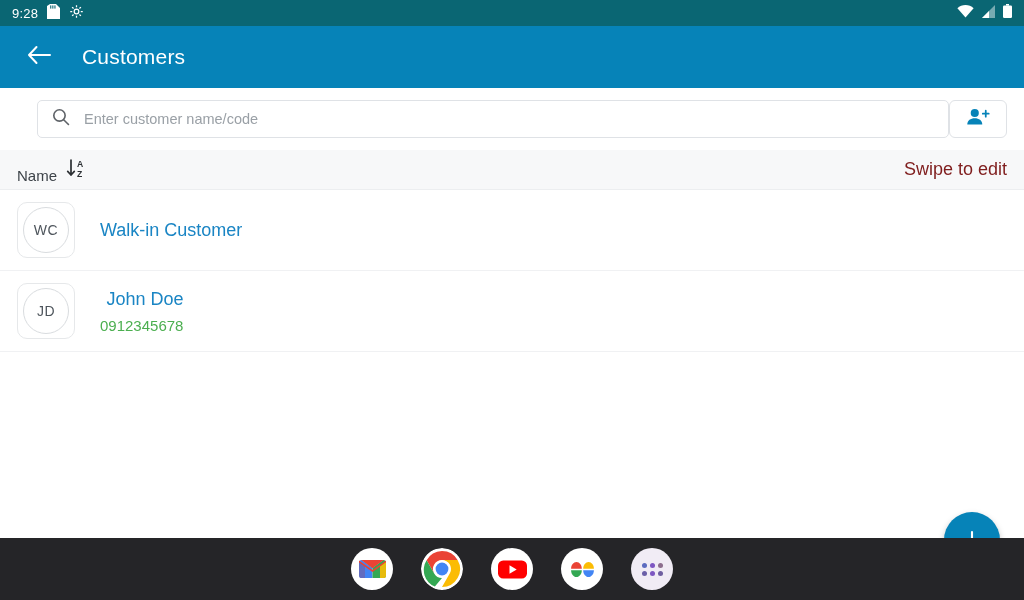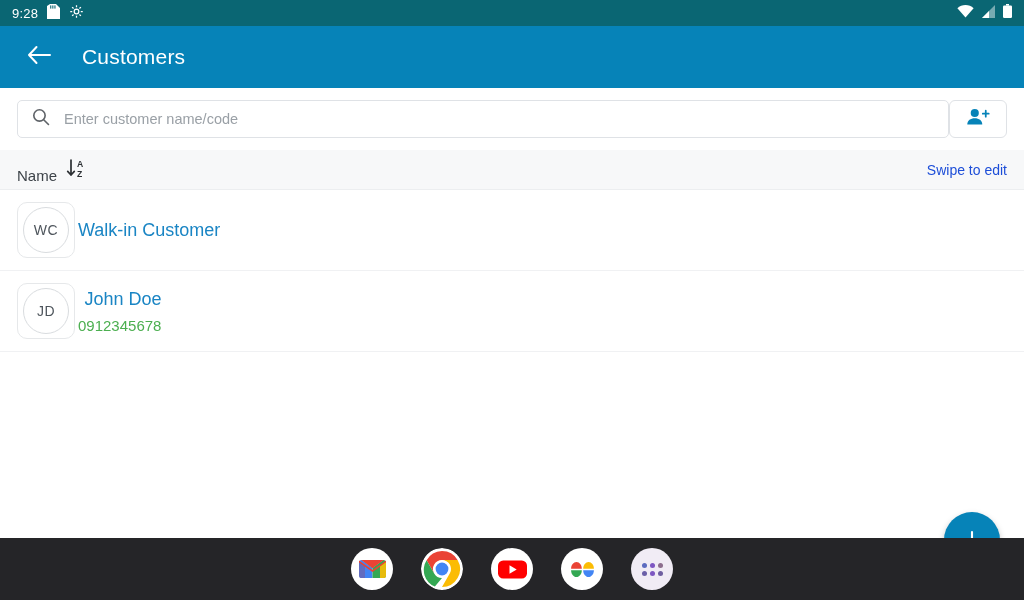--- a/index.html
+++ b/index.html
@@ -34,21 +34,21 @@
   }
   .appbar-title {
     color: #ffffff; font-size: 21px; font-weight: normal;
     margin-left: 26px; letter-spacing: .2px;
   }
 
   
   .searchrow {
     height: 62px; background: #ffffff;
     display: flex; align-items: center;
-    padding: 0 17px; gap: 0;
+    padding: 0 17px; gap: 0; margin-left: 20px;
   }
   .searchbox {
     flex: 1; height: 38px;
     border: 1px solid #dfe2e6; border-radius: 5px;
     display: flex; align-items: center; padding: 0 14px; gap: 14px;
     background: #ffffff;
   }
   .search-input {
     flex: 1; border: none; outline: none;
     font-family: "Liberation Sans", sans-serif;
@@ -65,27 +65,27 @@
   
   .sortbar {
     height: 40px; background: #f7f8f9;
     border-bottom: 1px solid #eceef0;
     display: flex; align-items: center; padding: 0 17px;
   }
   .sort-control {
     display: flex; align-items: center; gap: 9px; cursor: pointer;
   }
   .sort-label { font-size: 15px; color: #3d4349; margin-top: 11px; }
-  .swipe-hint { margin-left: auto; font-size: 14px; color: #1d4ed8; }
+  .swipe-hint { margin-left: auto; font-size: 18px; color: #7f1d1d; }
 
   
   .list { background: #ffffff; }
   .list-item {
     display: flex; align-items: center;
-    padding: 12px 17px; gap: 3px; cursor: pointer;
+    padding: 12px 17px; gap: 25px; cursor: pointer;
     border-bottom: 1px solid #f0f1f3;
     min-height: 80px;
   }
   .avatar {
     width: 58px; height: 56px; flex: 0 0 58px;
     border: 1px solid #e6e8ea; border-radius: 10px;
     background: #ffffff;
     display: flex; align-items: center; justify-content: center;
   }
   .avatar-circle {

